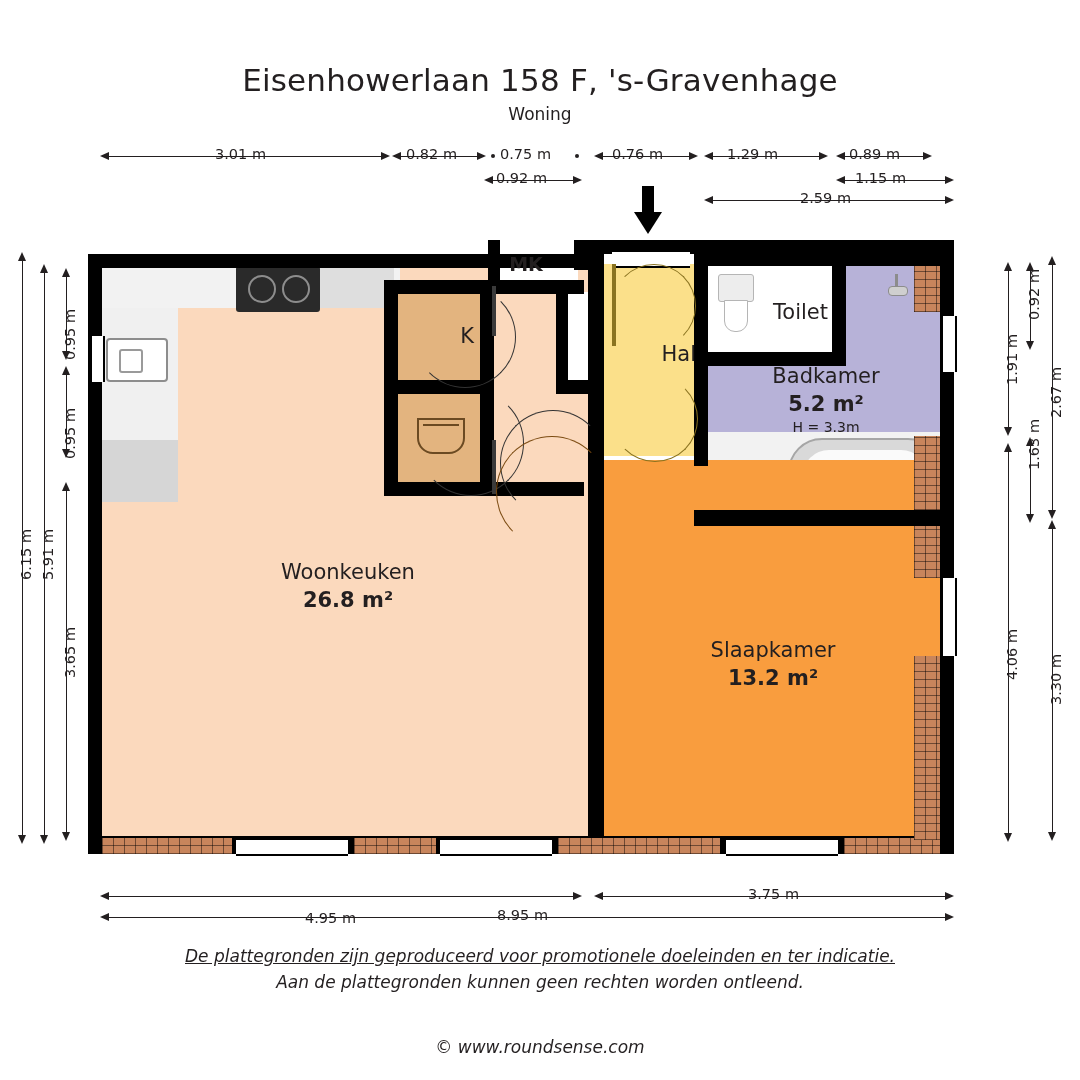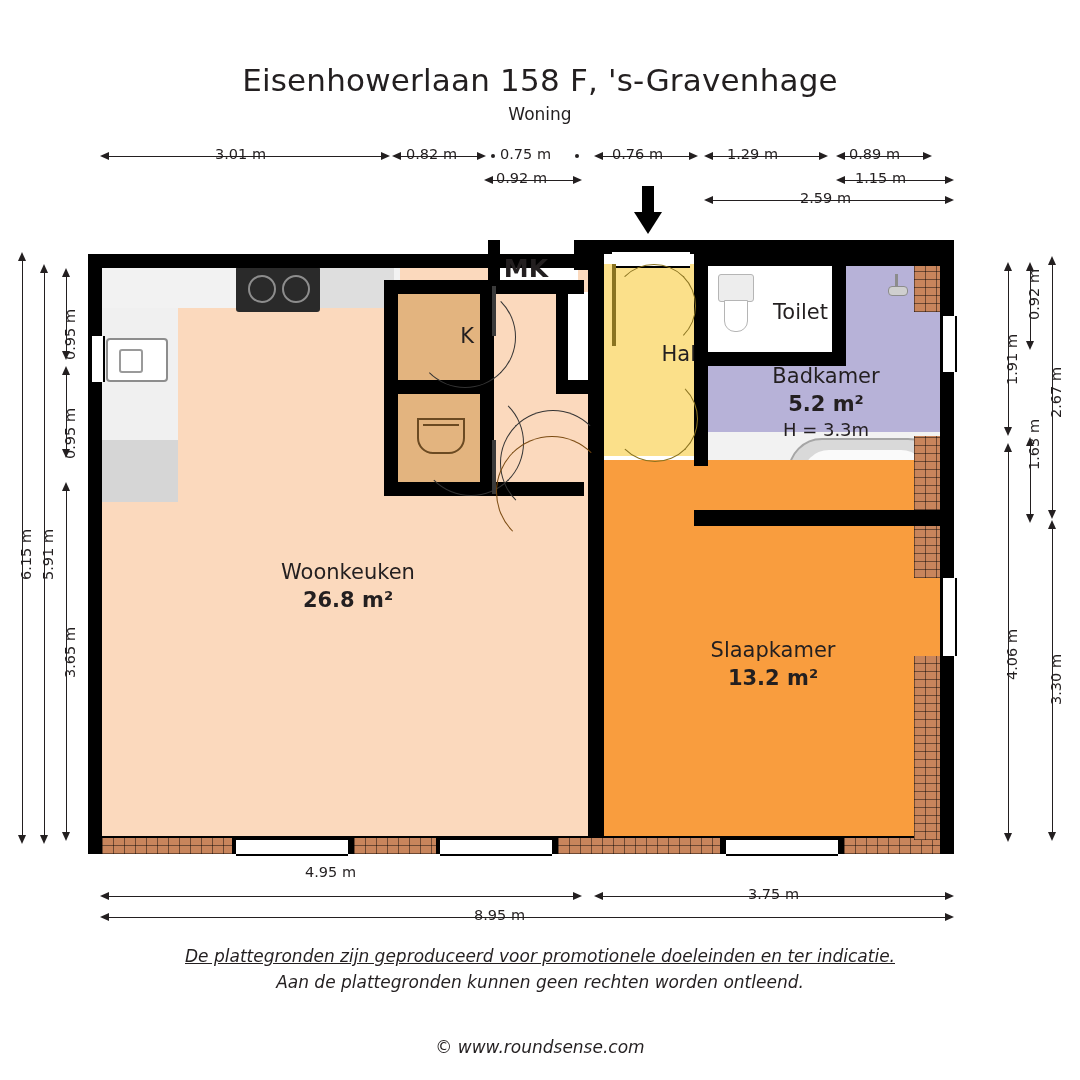--- a/index.html
+++ b/index.html
@@ -75,21 +75,21 @@
   .room-label {
     position: absolute;
     text-align: center;
     font-size: 21px;
     color: #231f20;
     line-height: 1.34;
     white-space: nowrap;
   }
   .room-label .nm { font-size: 21px; }
   .room-label .ar { font-size: 21px; font-weight: bold; }
-  .room-label .ht { font-size: 18px; }
+  .room-label .ht { font-size: 14px; }
   .small-label { font-size: 19px; text-align: right; }
 
   .hatch-brick {
     background-color: #c8855c;
     background-image:
       repeating-linear-gradient(0deg, rgba(0,0,0,.45) 0 1px, transparent 1px 8px),
       repeating-linear-gradient(90deg, rgba(0,0,0,.45) 0 1px, transparent 1px 11px);
   }
   .window {
     background: #ffffff;
@@ -243,34 +243,34 @@
   <div class="abs vline" style="left:1052px; top:524px; height:312px;"></div>
   <div class="abs cap-b" style="left:1048px; top:832px;"></div>
   <div class="abs dim vert" style="left:1048px; top:705px;">3.30 m</div>
 </div>
 
 <div class="abs">
 
   <div class="abs cap-l" style="left:100px; top:892px;"></div>
   <div class="abs hline" style="left:104px; top:896px; width:470px;"></div>
   <div class="abs cap-r" style="left:573px; top:892px;"></div>
-  <div class="abs dim" style="left:305px; top:864px;">4.95 m</div>
+  <div class="abs dim" style="left:305px; top:910px;">4.95 m</div>
 
   <div class="abs cap-l" style="left:594px; top:892px;"></div>
   <div class="abs hline" style="left:598px; top:896px; width:348px;"></div>
   <div class="abs cap-r" style="left:945px; top:892px;"></div>
   <div class="abs dim" style="left:748px; top:886px;">3.75 m</div>
 </div>
 
 <div class="abs">
 
   <div class="abs cap-l" style="left:100px; top:913px;"></div>
   <div class="abs hline" style="left:104px; top:917px; width:842px;"></div>
   <div class="abs cap-r" style="left:945px; top:913px;"></div>
-  <div class="abs dim" style="left:474px; top:907px;">8.95 m</div>
+  <div class="abs dim" style="left:497px; top:907px;">8.95 m</div>
 </div>
 
 <div class="abs" id="plan">
 
   <div class="room" style="left:12px; top:26px; width:488px; height:570px; background:#fbd9bd;"></div>
 
   <div class="abs" style="left:12px; top:26px; width:78px; height:235px; background:#f0f0f0;"></div>
   <div class="abs" style="left:12px; top:26px; width:300px; height:42px; background:#f2f2f2;"></div>
   <div class="abs" style="left:222px; top:26px; width:84px; height:42px; background:#dedede;"></div>
   <div class="abs" style="left:12px; top:200px; width:78px; height:62px; background:#d6d6d6;"></div>
@@ -405,19 +405,19 @@
 
   <div class="room-label small-label" style="left:630px; top:58px; width:110px;">
     <div class="nm">Toilet</div>
   </div>
 
   <div class="room-label small-label" style="left:316px; top:82px; width:70px;">
     <div class="nm">K</div>
   </div>
 
   <div class="room-label" style="left:410px; top:12px; width:56px; font-size:19px; font-weight:bold;">
-    <div class="nm" style="font-size:25px;">MK</div>
+    <div class="nm" style="font-size:19px;">MK</div>
   </div>
 </div>
 
 <div class="abs footer-line" id="foot1">De plattegronden zijn geproduceerd voor promotionele doeleinden en ter indicatie.</div>
 <div class="abs footer-line" id="foot2">Aan de plattegronden kunnen geen rechten worden ontleend.</div>
 <div class="abs footer-line" id="foot3">© www.roundsense.com</div>
 
 </body></html>

